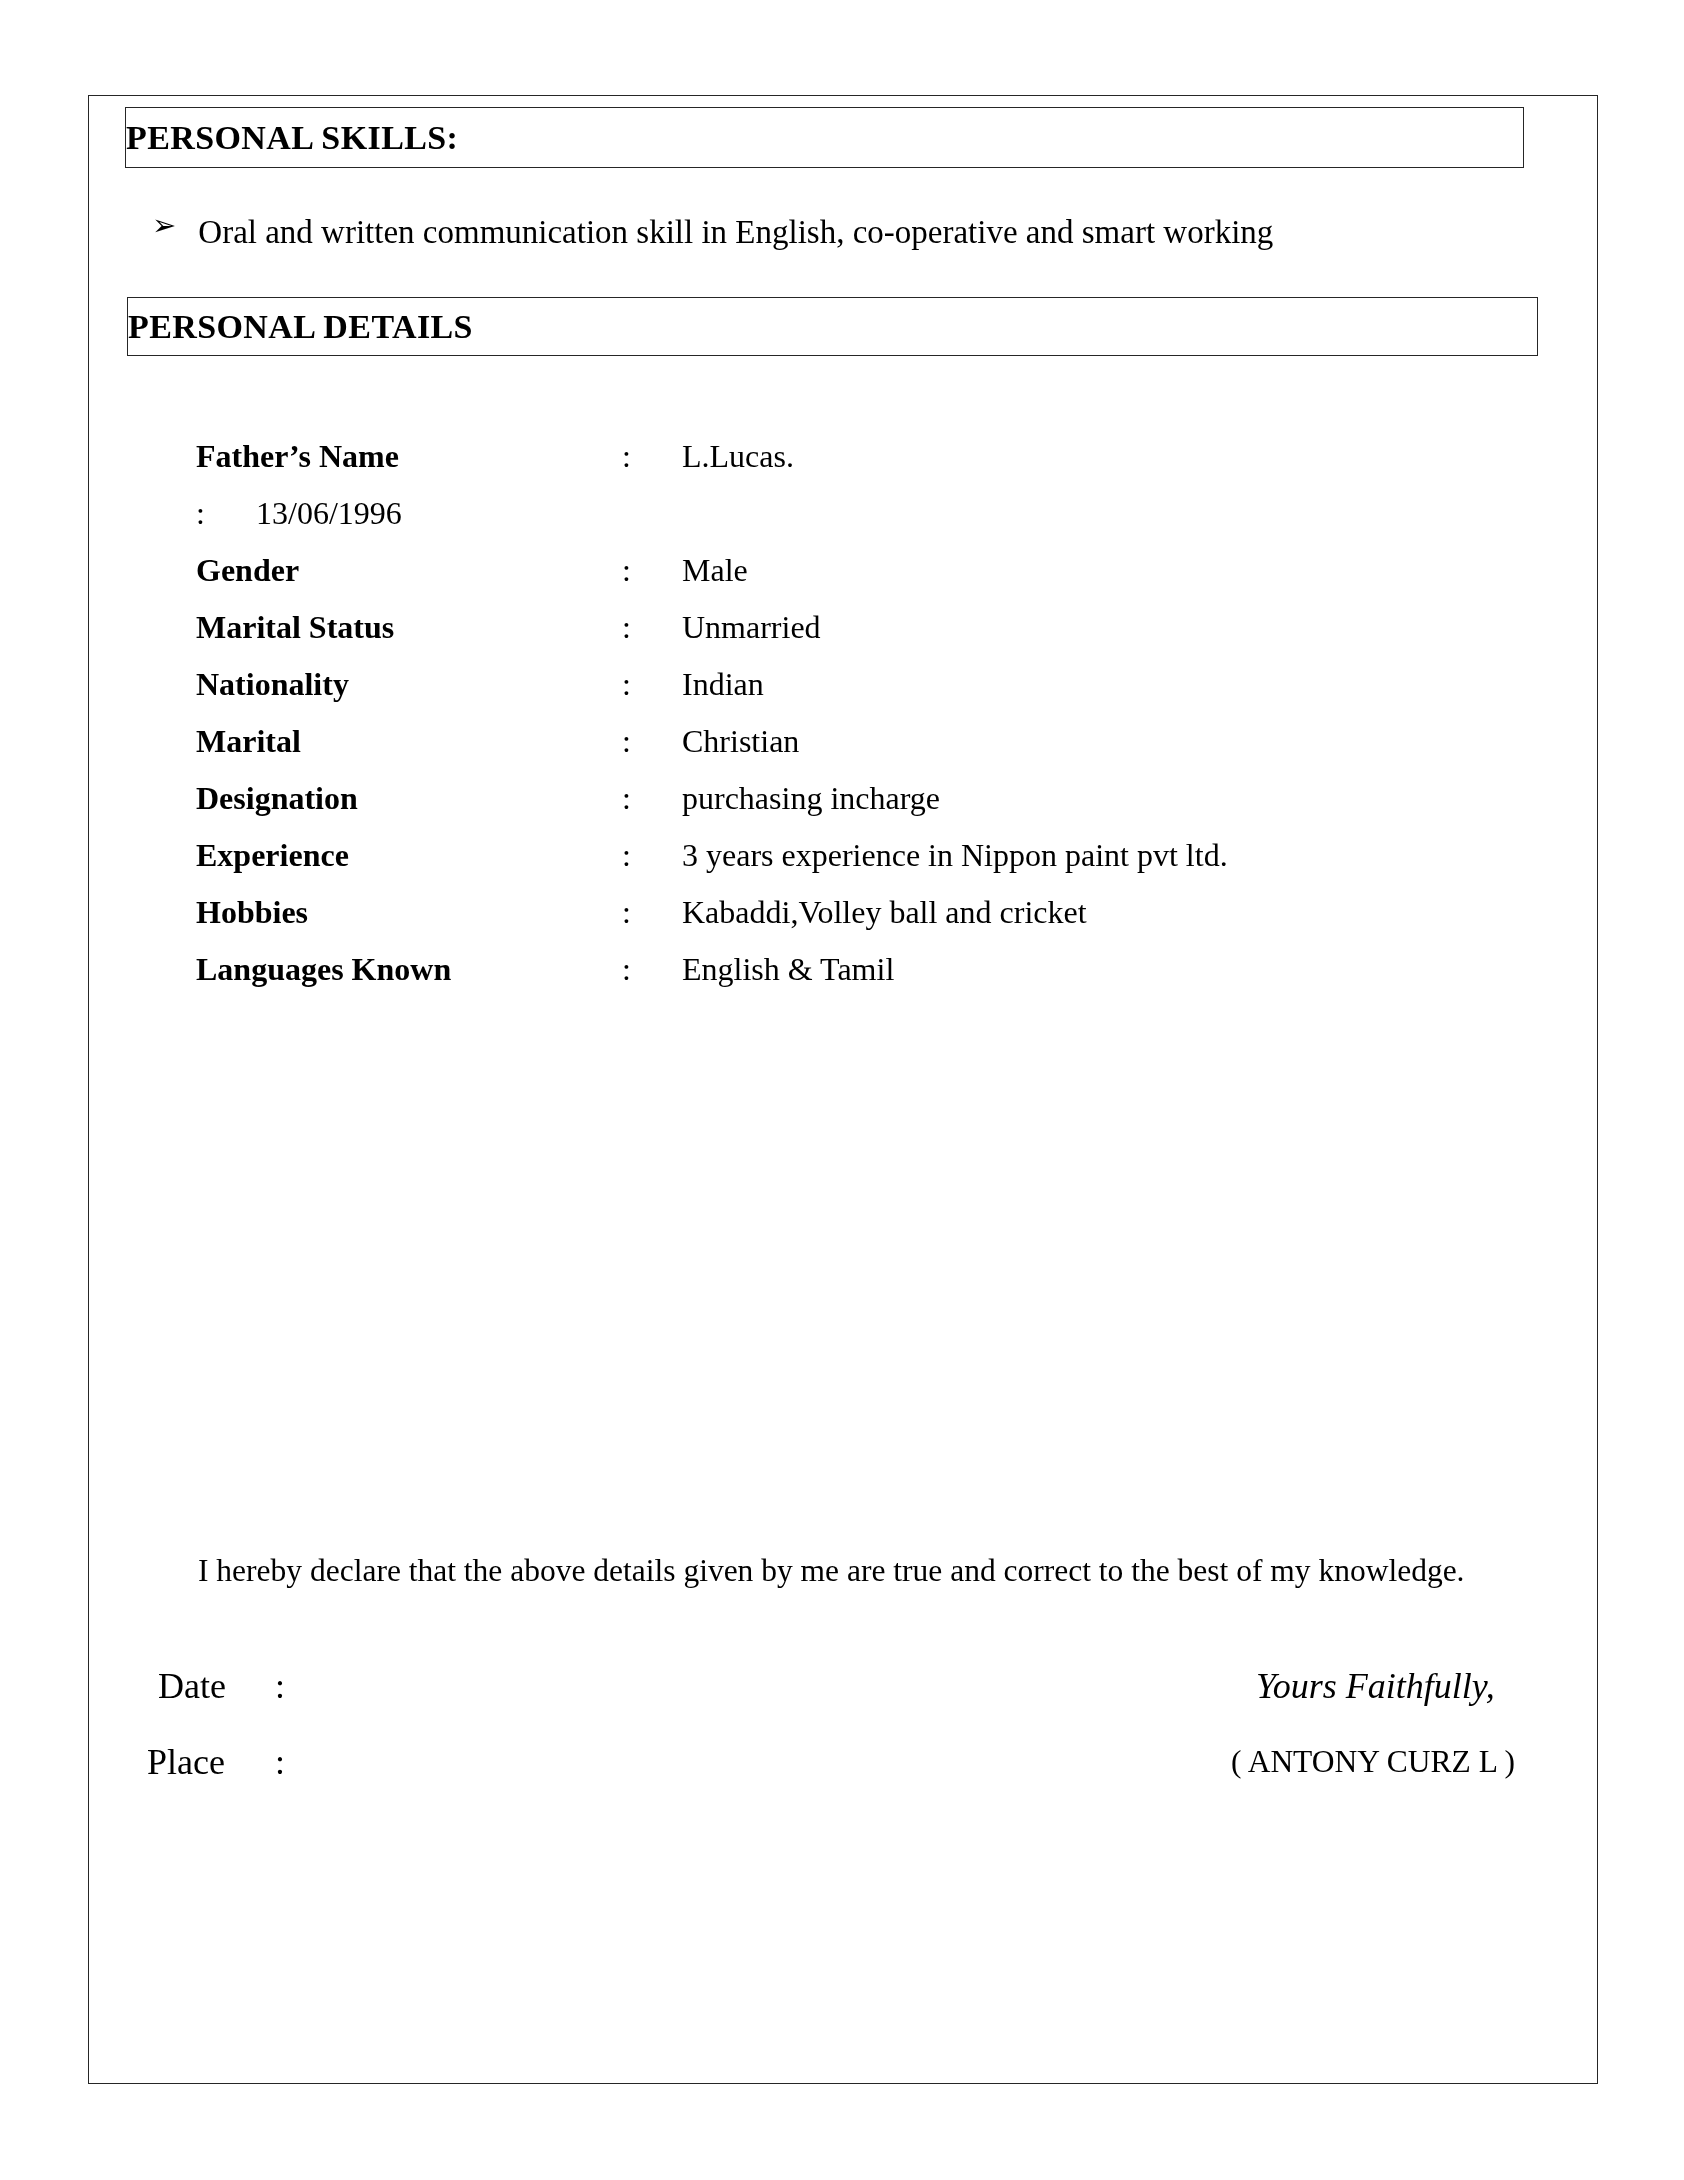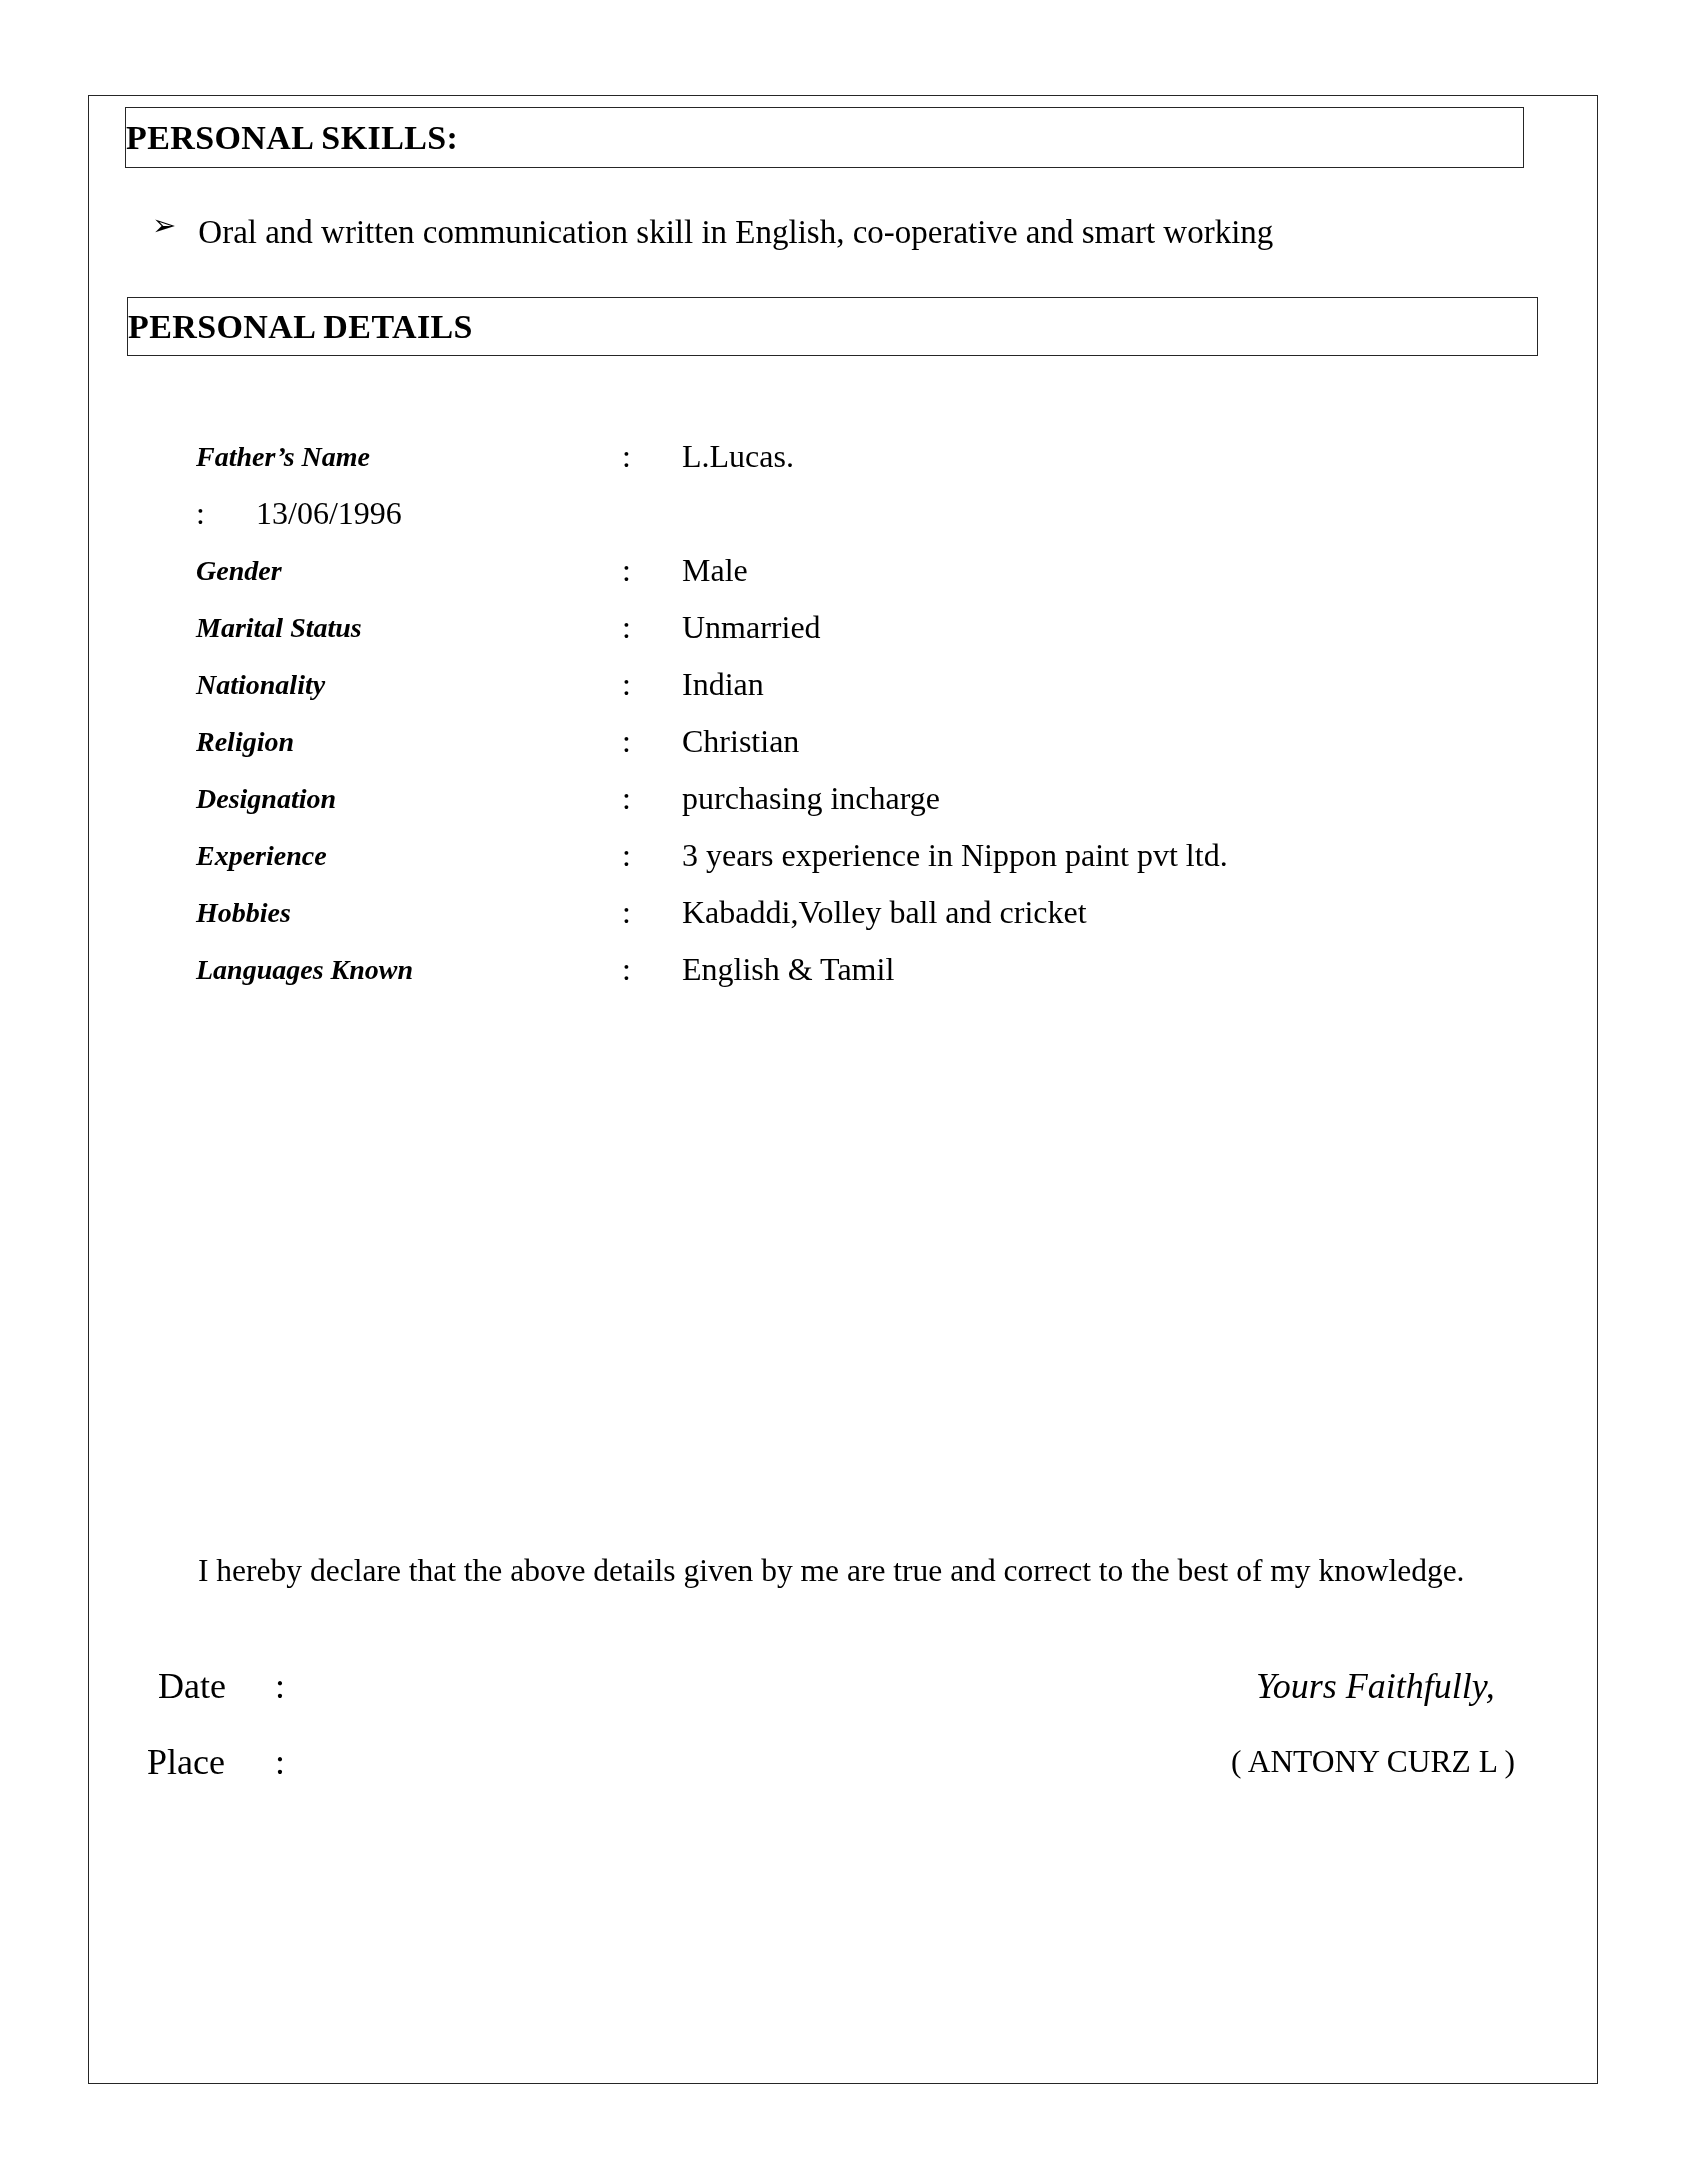--- a/index.html
+++ b/index.html
@@ -62,21 +62,21 @@
     position: absolute;
     left: 196px; top: 428px;
     width: 1235px;
   }
   .details-row {
     height: 57px;
     display: flex;
     align-items: center;
     white-space: nowrap;
   }
-  .d-label { width: 426px; font-weight: bold; font-size: 28px; font-style: italic; }
+  .d-label { width: 426px; font-weight: bold; font-size: 32px; }
   .d-colon { width: 60px;  font-size: 32px; }
   .d-value { font-size: 32px; }
 
   .decl-body {
     position: absolute;
     left: 198px; top: 1549px;
     width: 1371px;
     height: 43px;
     display: flex;
     align-items: center;
@@ -144,21 +144,21 @@
         <span class="d-value">Unmarried</span>
       </div>
 
       <div class="details-row">
         <span class="d-label">Nationality</span>
         <span class="d-colon">:</span>
         <span class="d-value">Indian</span>
       </div>
 
       <div class="details-row">
-        <span class="d-label">Religion</span>
+        <span class="d-label">Marital</span>
         <span class="d-colon">:</span>
         <span class="d-value">Christian</span>
       </div>
 
       <div class="details-row">
         <span class="d-label">Designation</span>
         <span class="d-colon">:</span>
         <span class="d-value">purchasing incharge</span>
       </div>
 

